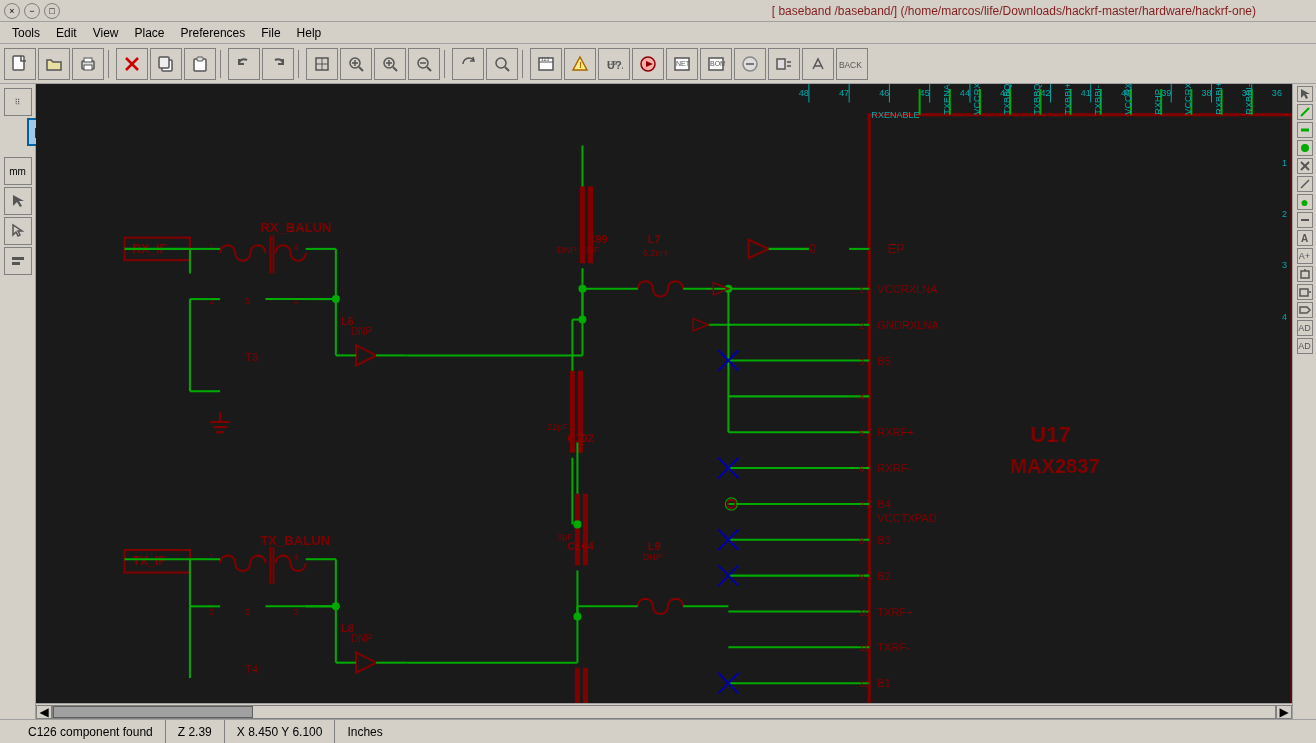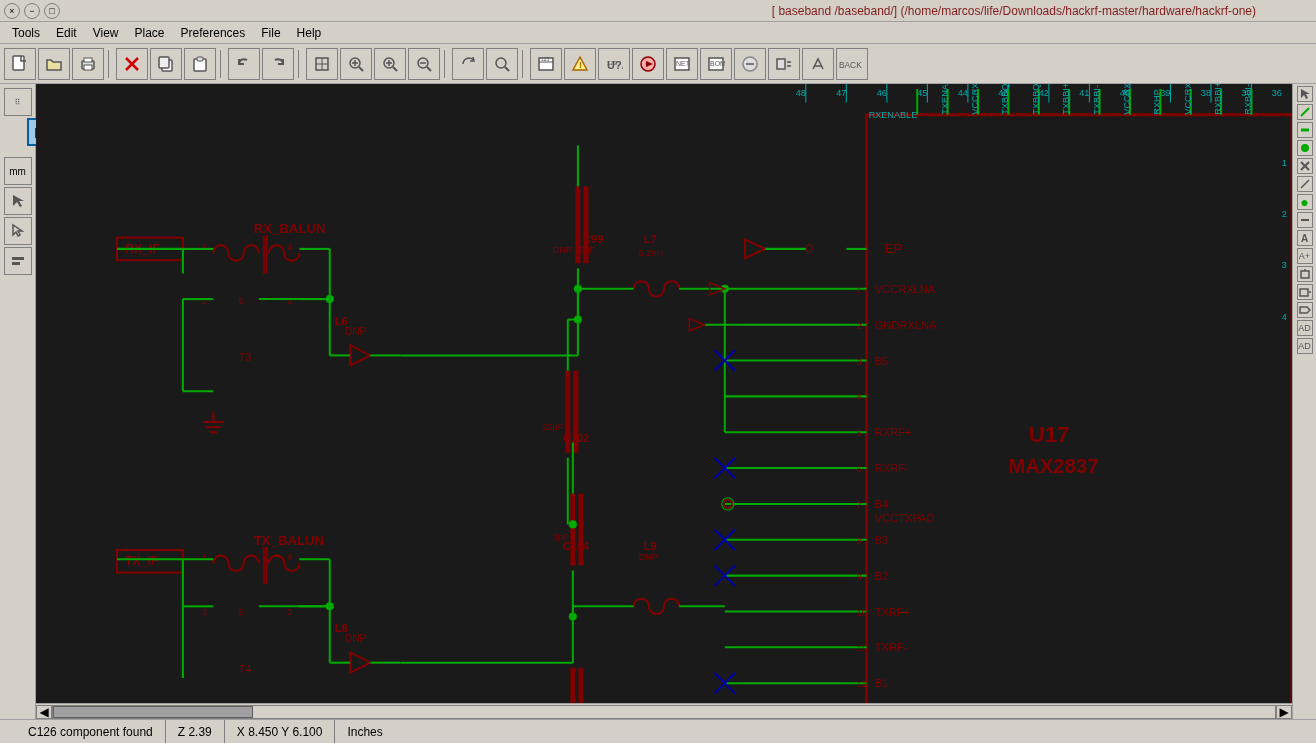--- a/index.html
+++ b/index.html
@@ -97,20 +97,21 @@
       font-size: 12px;
     }
     .left-btn.active { background: #a0c8e8; border: 2px solid #0060a0; }
 
     
     #canvas-container {
       flex: 1;
       position: relative;
       background: #1a1a1a;
       overflow: hidden;
+      padding-left: 8px;
     }
     #schematic-canvas {
       width: 100%;
       height: 100%;
     }
     .right-btn {
       width: 16px; height: 16px;
       background: #d4d0c8;
       border: 1px solid #808080;
       display: flex; align-items: center; justify-content: center;

